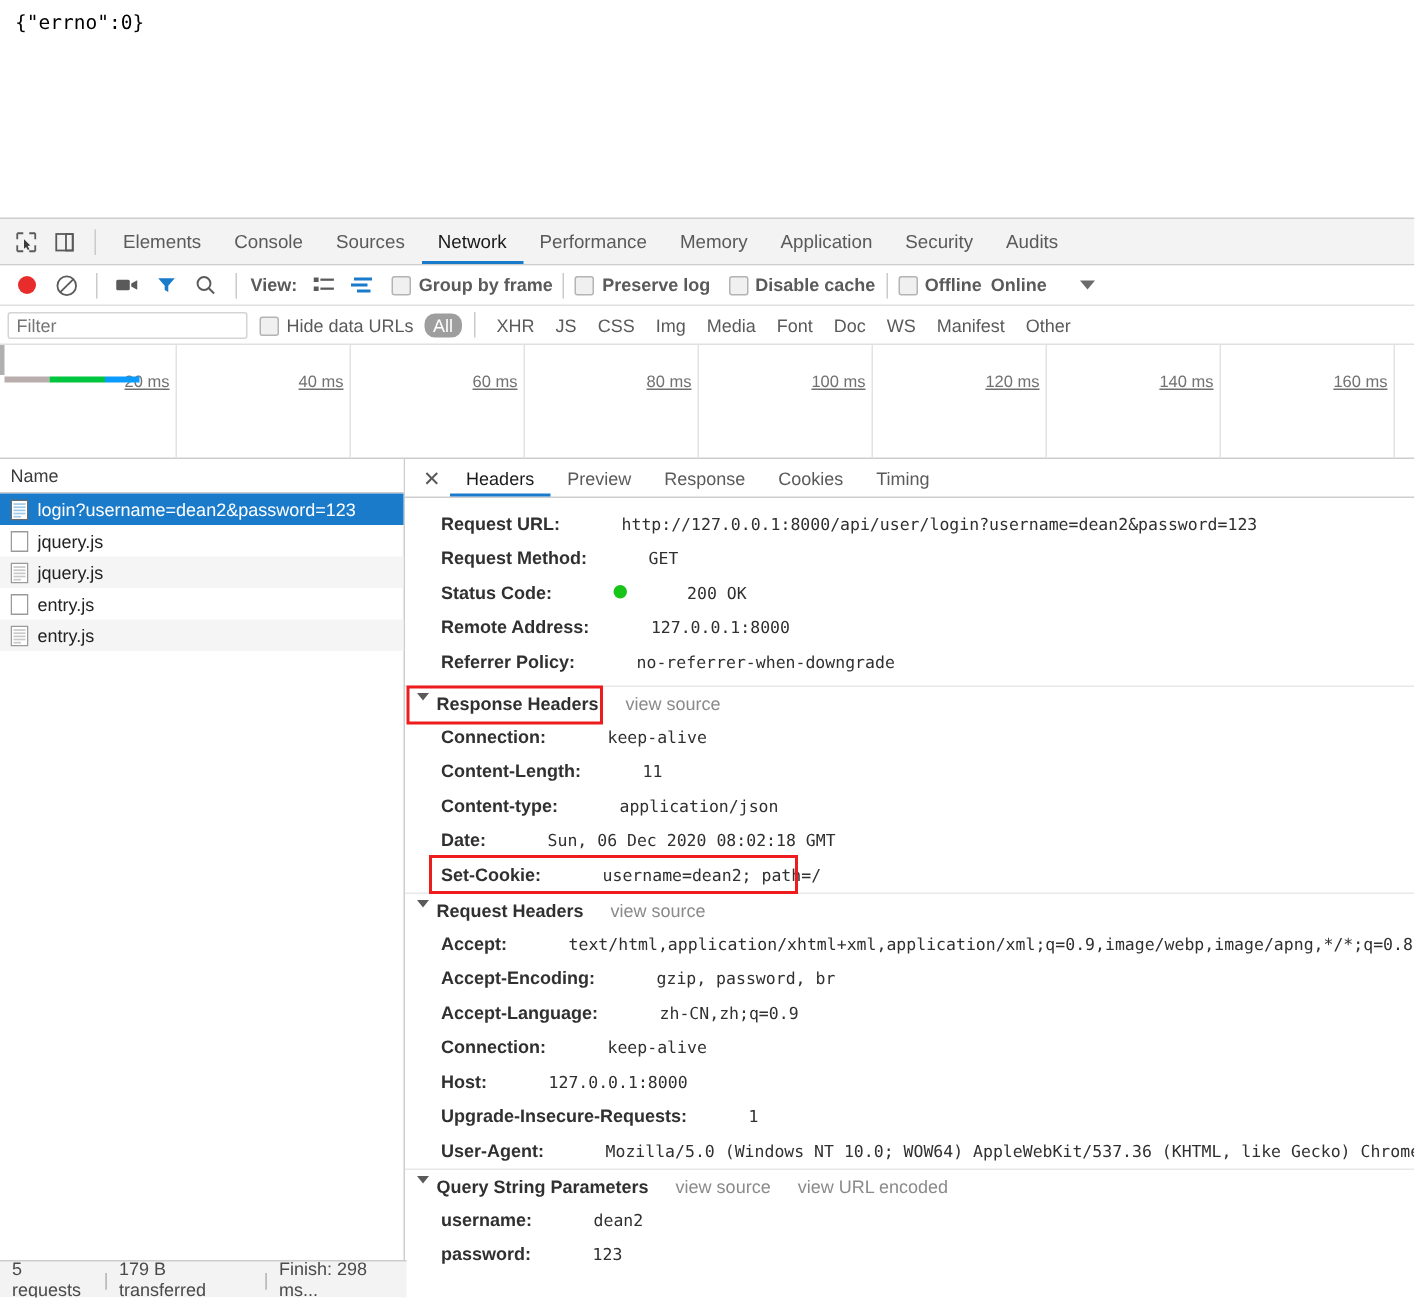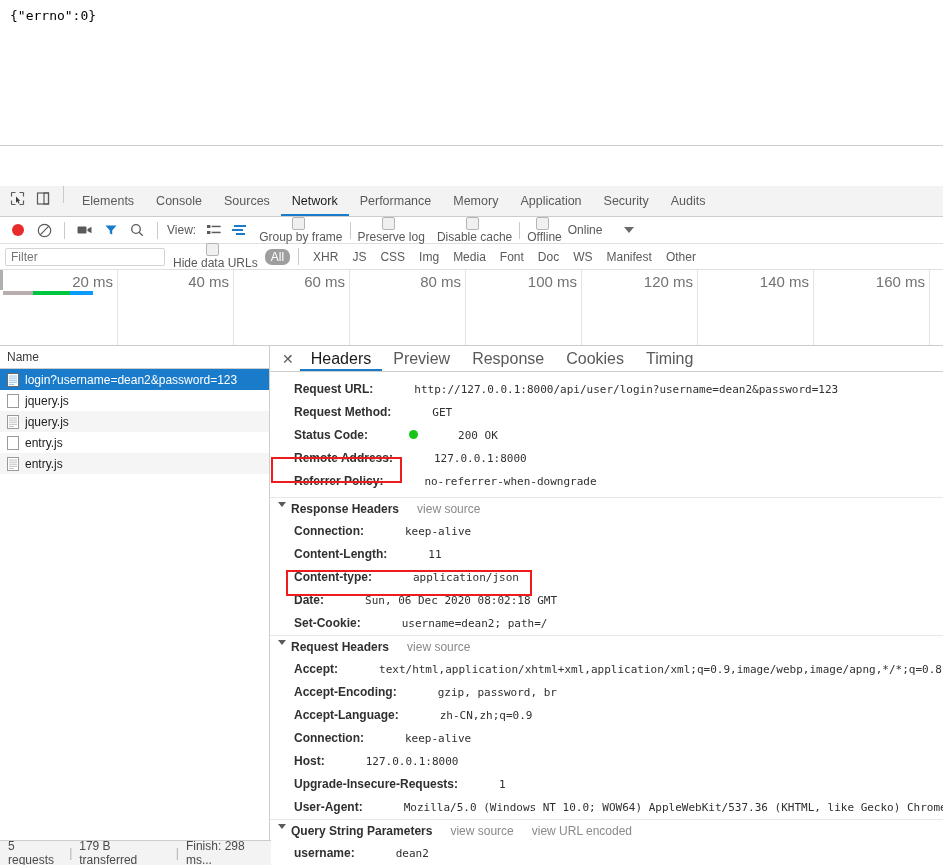--- a/index.html
+++ b/index.html
@@ -30,26 +30,25 @@
     position: absolute; left: 0; top: 145px; width: 943px; height: 720px;
     background: #ffffff;
     border-top: 1px solid #cdcdcd;
     box-sizing: border-box;
     display: flex; flex-direction: column;
   }
 
   
   .tabstrip {
     height: 31px; min-height: 31px;
-    display: flex; align-items: flex-start;
+    display: flex; align-items: center;
     border-bottom: 1px solid #cdcdcd;
     background: #f3f3f3;
     padding: 0 4px;
     box-sizing: border-box;
-    margin-top: 40px;
   }
   .tool-icon {
     width: 26px; height: 24px;
     display: flex; align-items: center; justify-content: center;
     cursor: pointer;
   }
   .vsep { width: 1px; height: 17px; background: #cacaca; margin: 0 7px; }
   .maintab {
     font-size: 12.5px; color: #5a5a5a;
     padding: 0 11px; height: 30px;
@@ -59,35 +58,35 @@
   .maintab.active { color: #1a1a1a; box-shadow: inset 0 -2px 0 #1a7bcb; }
 
   
   .nettoolbar {
     height: 27px; min-height: 27px;
     display: flex; align-items: center;
     border-bottom: 1px solid #e0e0e0;
     background: #ffffff;
     padding: 0 5px;
     box-sizing: border-box;
-    font-size: 12px; color: #5a5a5a;
+    font-size: 12px; color: #5a5a5a; font-weight: bold;
   }
   .rec-dot {
     width: 12px; height: 12px; border-radius: 50%;
     background: #e82b2b; cursor: pointer;
   }
   .clear-ico { width: 15px; height: 15px; cursor: pointer; }
   .tb-label { color: #5a5a5a; font-size: 12px; margin: 0 5px 0 2px; white-space: nowrap; }
   .chk {
     width: 11px; height: 11px;
     border: 1px solid #b4b4b4; border-radius: 2px;
     background: #f0f0f0; display: inline-block;
     margin-right: 5px; flex: none; cursor: pointer;
   }
-  .chk-row { display: flex; align-items: center; cursor: pointer; white-space: nowrap; flex-direction: column; }
+  .chk-row { display: flex; align-items: flex-end; cursor: pointer; white-space: nowrap; }
   .chk-row span { font-size: 12px; color: #5a5a5a; }
   .online-sel { font-size: 12px; color: #5a5a5a; margin-left: 6px; cursor: pointer; }
   .caret-dn {
     width: 0; height: 0; margin-left: 22px;
     border-left: 5px solid transparent; border-right: 5px solid transparent;
     border-top: 6px solid #6b6b6b; cursor: pointer;
   }
 
   
   .filterbar {
@@ -119,23 +118,24 @@
     height: 75px; min-height: 75px;
     position: relative; background: #ffffff;
     border-bottom: 1px solid #cdcdcd;
     overflow: hidden;
   }
   .ov-tick {
     position: absolute; top: 0; bottom: 0;
     border-right: 1px solid #e3e3e3;
   }
   .ov-tick span {
-    position: absolute; right: 4px; top: 3px;
-    font-size: 15px; color: #717171;
+    position: absolute; right: 4px; top: 19px;
+    font-size: 11px; color: #717171;
     white-space: nowrap;
+    text-decoration: underline;
   }
   .ov-left-edge {
     position: absolute; left: 0; top: 0; width: 3px; height: 20px;
     background: #b0b0b0;
   }
   .ov-bar { position: absolute; height: 4px; top: 21px; }
 
   
   .content-row { flex: 1; display: flex; min-height: 0; }
 
@@ -180,21 +180,21 @@
     border-bottom: 1px solid #cdcdcd;
     background: #ffffff;
     padding-left: 6px;
     box-sizing: border-box;
   }
   .close-x {
     font-size: 14px; color: #5a5a5a;
     padding: 0 6px; cursor: pointer; line-height: 1;
   }
   .dtab {
-    font-size: 16px; color: #5a5a5a;
+    font-size: 12px; color: #5a5a5a;
     padding: 0 11px; height: 25px;
     display: flex; align-items: center; cursor: pointer;
   }
   .dtab.active { color: #1a1a1a; box-shadow: inset 0 -2px 0 #1a7bcb; }
 
   .detail-body {
     flex: 1; overflow: hidden; position: relative;
     padding: 0; background: #ffffff;
   }
 

